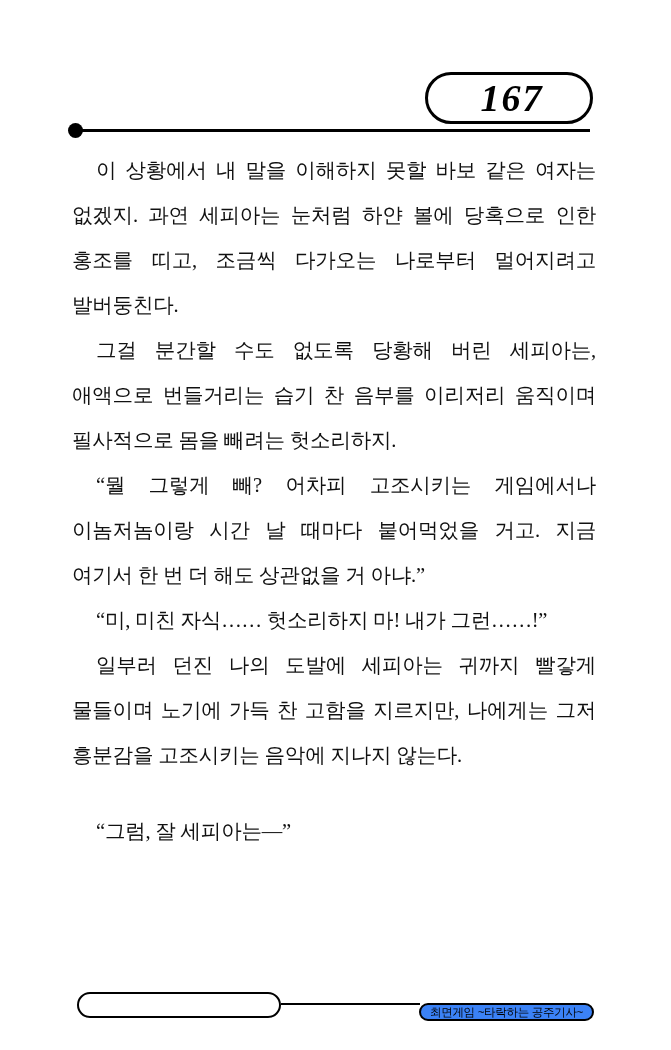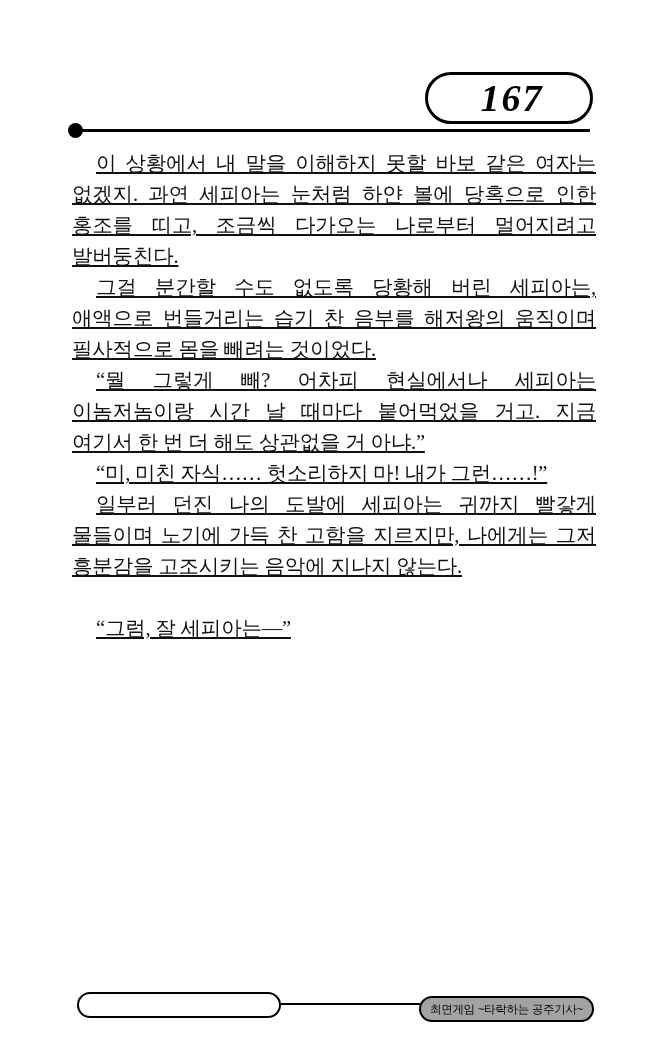--- a/index.html
+++ b/index.html
@@ -77,26 +77,25 @@
   
   #body-text {
     position: absolute;
     left: 72px;
     top: 148px;
     width: 524px;
   }
   #body-text p {
     margin: 0 0 0 0;
     font-size: 20.5px;
-    line-height: 31px;
+    line-height: 45px;
     text-indent: 24px;
     text-align: justify;
     word-break: keep-all;
     letter-spacing: -0.2px;
-    text-decoration: underline;
   }
   #body-text p.gap {
     margin-top: 31px;
   }
 
   
   #page-footer {
     position: absolute;
     left: 0;
     bottom: 28px;
@@ -118,27 +117,27 @@
     position: absolute;
     left: 281px;
     top: 15px;
     width: 139px;
     height: 2px;
     background: #000000;
   }
   #footer-right-box {
     position: absolute;
     left: 419px;
-    top: 8px;
+    top: 15px;
     width: 175px;
-    height: 26px;
+    height: 18px;
     border: 2px solid #000000;
     border-radius: 13px;
     box-sizing: border-box;
-    background: #a3a3a3;
+    background: #3b82f6;
     display: flex;
     align-items: center;
     justify-content: center;
   }
   #footer-right-box .ft-text {
     font-family: "Liberation Sans", sans-serif;
     font-size: 11.5px;
     color: #000000;
     white-space: nowrap;
     letter-spacing: -0.3px;
@@ -150,22 +149,22 @@
 <div id="page-header">
   <div id="header-dot"></div>
   <div id="header-rule"></div>
   <div id="page-number-box">
     <span class="pn-text">167</span>
   </div>
 </div>
 
 <div id="body-text">
   <p>이 상황에서 내 말을 이해하지 못할 바보 같은 여자는 없겠지. 과연 세피아는 눈처럼 하얀 볼에 당혹으로 인한 홍조를 띠고, 조금씩 다가오는 나로부터 멀어지려고 발버둥친다.</p>
-  <p>그걸 분간할 수도 없도록 당황해 버린 세피아는, 애액으로 번들거리는 습기 찬 음부를 해저왕의 움직이며 필사적으로 몸을 빼려는 것이었다.</p>
-  <p>“뭘 그렇게 빼? 어차피 현실에서나 세피아는 이놈저놈이랑 시간 날 때마다 붙어먹었을 거고. 지금 여기서 한 번 더 해도 상관없을 거 아냐.”</p>
+  <p>그걸 분간할 수도 없도록 당황해 버린 세피아는, 애액으로 번들거리는 습기 찬 음부를 이리저리 움직이며 필사적으로 몸을 빼려는 헛소리하지.</p>
+  <p>“뭘 그렇게 빼? 어차피 고조시키는 게임에서나 이놈저놈이랑 시간 날 때마다 붙어먹었을 거고. 지금 여기서 한 번 더 해도 상관없을 거 아냐.”</p>
   <p>“미, 미친 자식…… 헛소리하지 마! 내가 그런……!”</p>
   <p>일부러 던진 나의 도발에 세피아는 귀까지 빨갛게 물들이며 노기에 가득 찬 고함을 지르지만, 나에게는 그저 흥분감을 고조시키는 음악에 지나지 않는다.</p>
   <p class="gap">“그럼, 잘 세피아는―”</p>
 </div>
 
 <div id="page-footer">
   <div id="footer-left-box"></div>
   <div id="footer-rule"></div>
   <div id="footer-right-box">
     <span class="ft-text">최면게임 ~타락하는 공주기사~</span>

